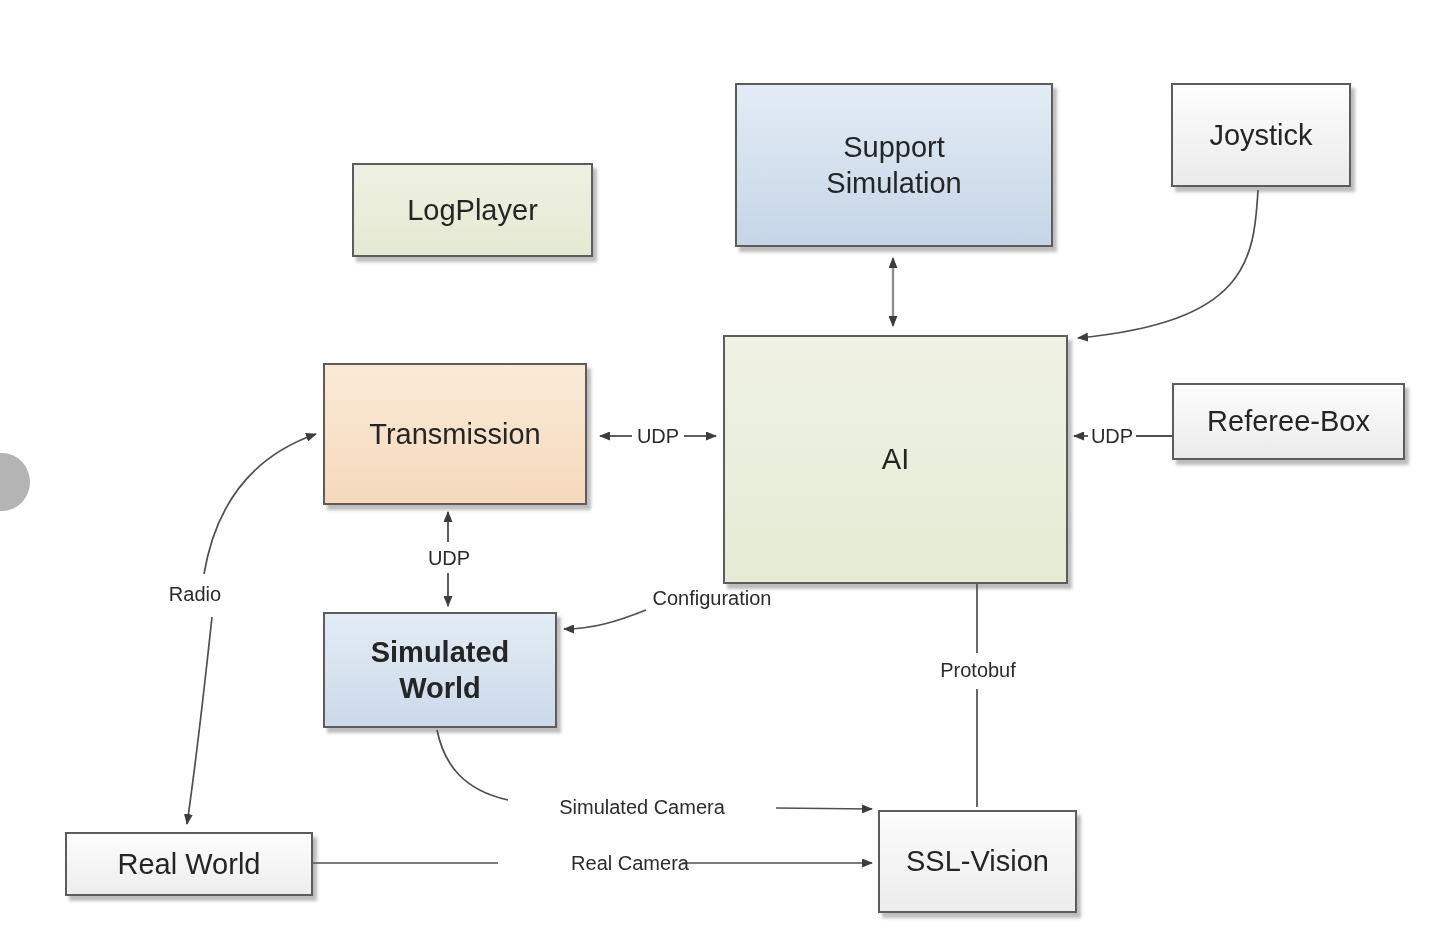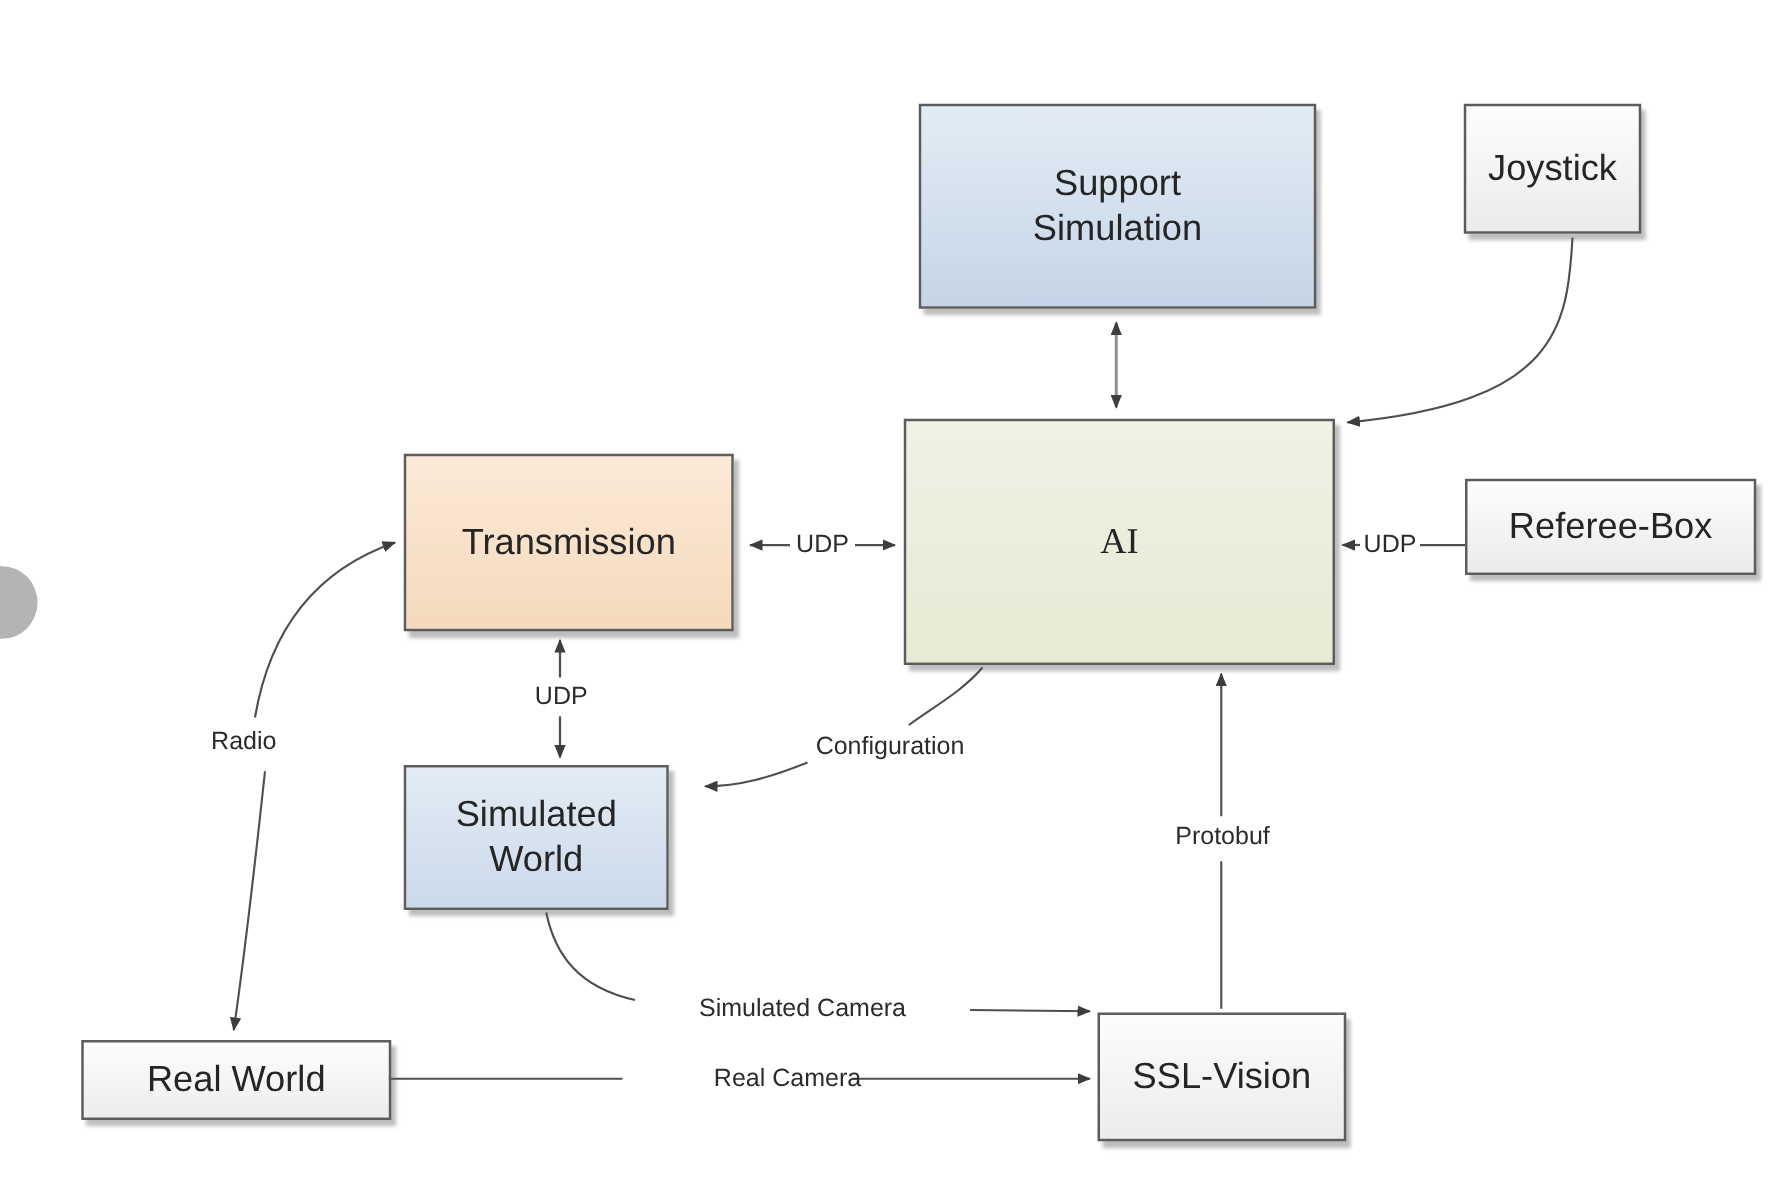--- a/index.html
+++ b/index.html
@@ -18,25 +18,25 @@
     display:flex;align-items:center;justify-content:center;
     border:2px solid #5c5c5c;
     box-shadow:4px 5px 3px rgba(90,90,90,0.40);
     font-size:29px;color:#252525;text-align:center;line-height:1.25;
     box-sizing:border-box;
   }
   .node .lbl{display:block;}
 
   .n-logplayer      {left:352px;top:163px;width:241px;height:94px; background:linear-gradient(180deg,#eef1e2,#e4e9d2);}
   .n-support        {left:735px;top:83px; width:318px;height:164px;background:linear-gradient(180deg,#e3ecf5,#c5d5e7);}
-  .n-joystick       {left:1171px;top:83px;width:142px;height:104px;background:linear-gradient(180deg,#fdfdfd,#ebebeb);text-align:center;}
+  .n-joystick       {left:1171px;top:83px;width:180px;height:104px;background:linear-gradient(180deg,#fdfdfd,#ebebeb);text-align:center;}
   .n-transmission   {left:323px;top:363px;width:264px;height:142px;background:linear-gradient(180deg,#fbead7,#f5d9bc);}
-  .n-ai             {left:723px;top:335px;width:345px;height:197px;background:linear-gradient(180deg,#eff2e4,#e5ebd4);font-family:Liberation Serif, serif;}
+  .n-ai             {left:723px;top:335px;width:345px;height:249px;background:linear-gradient(180deg,#eff2e4,#e5ebd4);}
   .n-refbox         {left:1172px;top:383px;width:233px;height:77px;background:linear-gradient(180deg,#fdfdfd,#ebebeb);}
-  .n-simworld       {left:323px;top:612px;width:212px;height:116px;background:linear-gradient(180deg,#e3ecf5,#cbd9ea);}
+  .n-simworld       {left:323px;top:612px;width:234px;height:116px;background:linear-gradient(180deg,#e3ecf5,#cbd9ea);font-weight:bold;}
   .n-realworld      {left:65px;top:832px; width:248px;height:64px; background:linear-gradient(180deg,#fdfdfd,#ededed);}
   .n-sslvision      {left:878px;top:810px;width:199px;height:103px;background:linear-gradient(180deg,#fcfcfc,#ececec);}
 
   .n-support .lbl{width:200px;}
   .n-simworld .lbl{width:170px;}
 
   
   .elabel{
     position:absolute;transform:translate(-50%,-50%);
     font-size:20px;color:#2b2b2b;white-space:nowrap;
@@ -91,20 +91,23 @@
     <path d="M 437 730 C 444 764, 463 790, 508 800" stroke="#4f4f4f" stroke-width="1.7" fill="none"></path>
     <path d="M 776 808 L 872 809" stroke="#4f4f4f" stroke-width="1.7" fill="none" marker-end="url(#arr)"></path>
 
     <path d="M 307 863 L 498 863" stroke="#4f4f4f" stroke-width="1.7" fill="none"></path>
     <path d="M 682 863 L 872 863" stroke="#4f4f4f" stroke-width="1.7" fill="none" marker-end="url(#arr)"></path>
 
     <path d="M 204 574 C 214 515, 244 459, 316 434" stroke="#4f4f4f" stroke-width="1.7" fill="none" marker-end="url(#arr)"></path>
     <path d="M 212 617 C 205 682, 196 762, 187 824" stroke="#4f4f4f" stroke-width="1.7" fill="none" marker-end="url(#arr)"></path>
   </svg>
 
+  <div class="node n-logplayer">
+    <span class="lbl">LogPlayer</span>
+  </div>
 
   <div class="node n-support">
     <span class="lbl">Support Simulation</span>
   </div>
 
   <div class="node n-joystick">
     <span class="lbl">Joystick</span>
   </div>
 
   <div class="node n-transmission">

